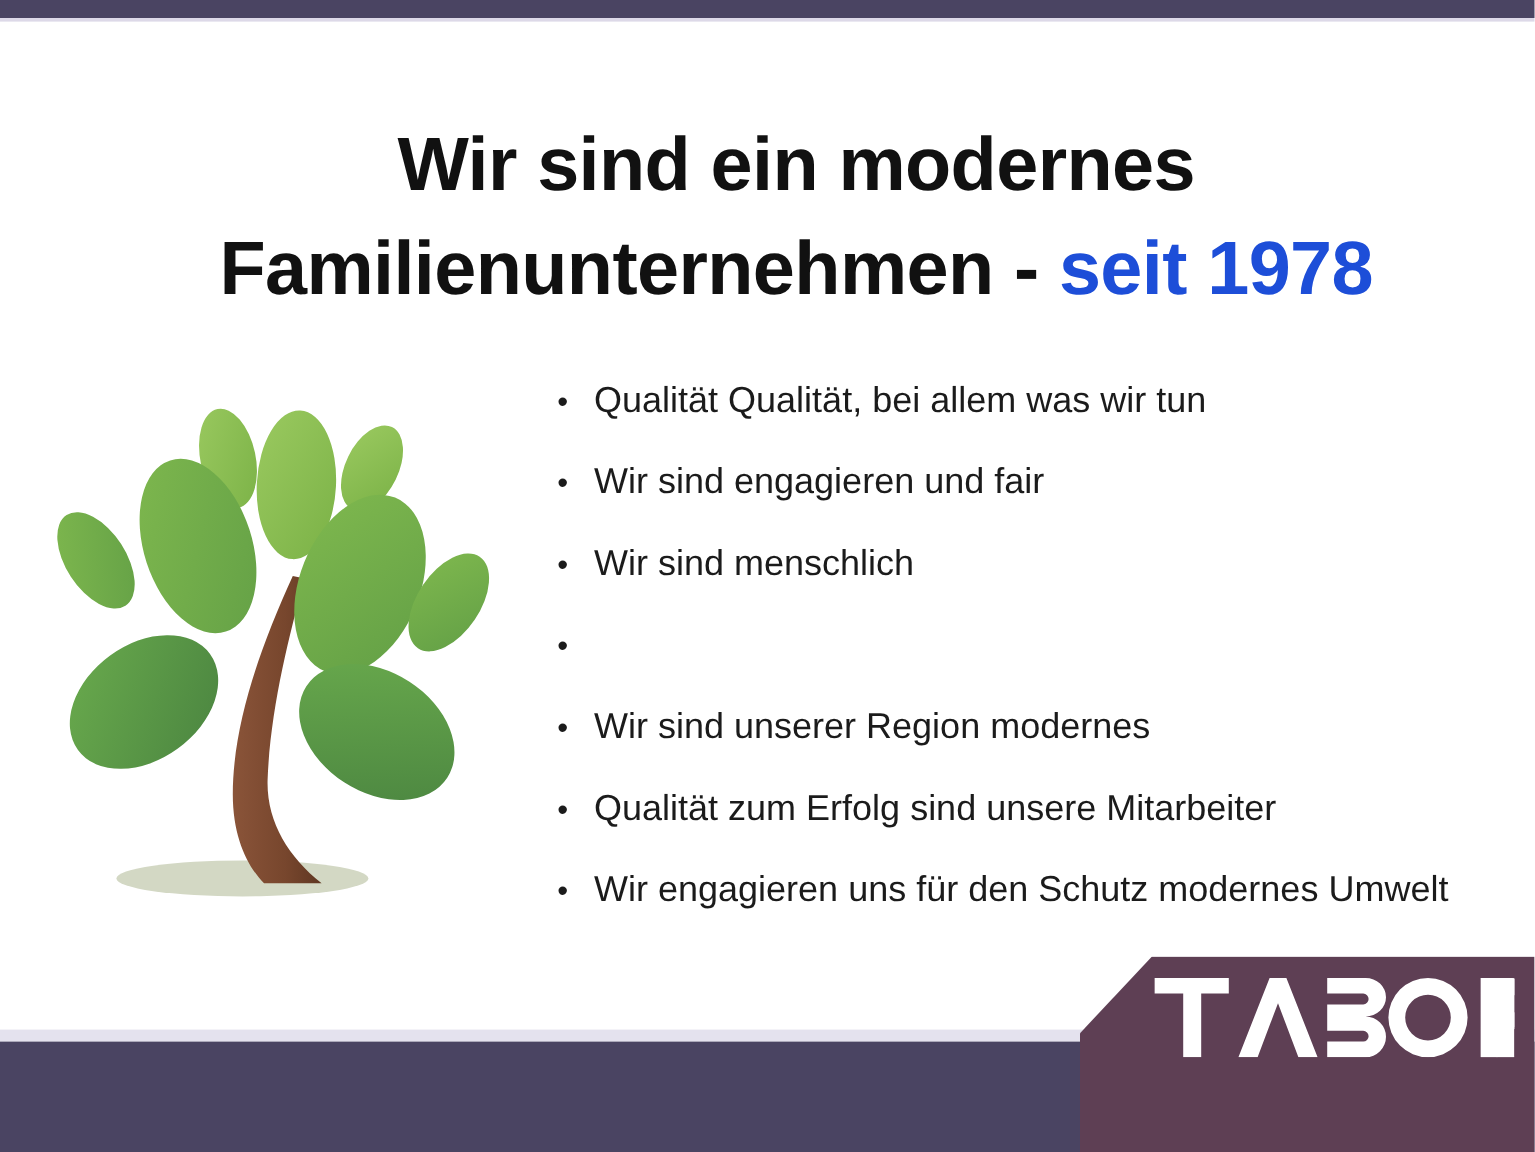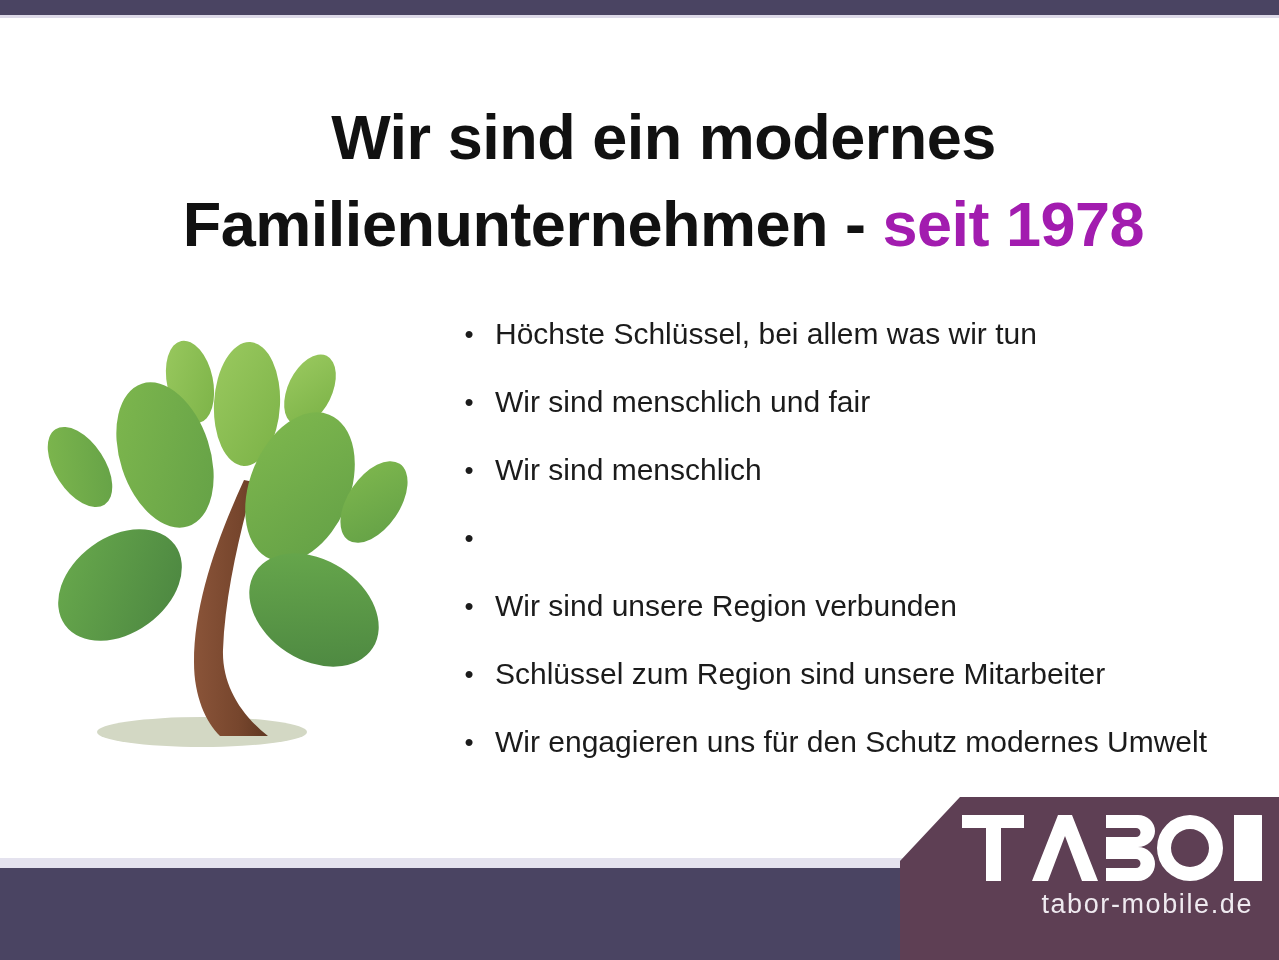--- a/index.html
+++ b/index.html
@@ -50,21 +50,21 @@
     font-weight: 700;
     letter-spacing: -0.5px;
     color: #111111;
     white-space: nowrap;
   }
   .headline-line {
     display: block;
     margin-left: 48px;
   }
   .headline-accent {
-    color: #a21caf;
+    color: #1d4ed8;
   }
 
   
   .bullets {
     position: absolute;
     top: 300px;
     left: 455px;
     width: 810px;
     margin: 0;
     padding: 0;
@@ -203,40 +203,40 @@
       <ellipse cx="352" cy="170" rx="26" ry="46" fill="url(#leafMid)" transform="rotate(34 352 170)"></ellipse>
 
       <ellipse cx="98" cy="253" rx="68" ry="48" fill="url(#leafDark)" transform="rotate(-36 98 253)"></ellipse>
       <ellipse cx="292" cy="278" rx="70" ry="50" fill="url(#leafDark)" transform="rotate(33 292 278)"></ellipse>
     </svg>
   </div>
 
   <ul class="bullets">
     <li class="bullet-item">
       <span class="bullet-marker">•</span>
-      <span>Höchste Schlüssel, bei allem was wir tun</span>
-    </li>
-    <li class="bullet-item">
-      <span class="bullet-marker">•</span>
-      <span>Wir sind menschlich und fair</span>
+      <span>Qualität Qualität, bei allem was wir tun</span>
+    </li>
+    <li class="bullet-item">
+      <span class="bullet-marker">•</span>
+      <span>Wir sind engagieren und fair</span>
     </li>
     <li class="bullet-item">
       <span class="bullet-marker">•</span>
       <span>Wir sind menschlich</span>
     </li>
     <li class="bullet-item">
       <span class="bullet-marker">•</span>
     </li>
     <li class="bullet-item">
       <span class="bullet-marker">•</span>
-      <span>Wir sind unsere Region verbunden</span>
-    </li>
-    <li class="bullet-item">
-      <span class="bullet-marker">•</span>
-      <span>Schlüssel zum Region sind unsere Mitarbeiter</span>
+      <span>Wir sind unserer Region modernes</span>
+    </li>
+    <li class="bullet-item">
+      <span class="bullet-marker">•</span>
+      <span>Qualität zum Erfolg sind unsere Mitarbeiter</span>
     </li>
     <li class="bullet-item">
       <span class="bullet-marker">•</span>
       <span>Wir engagieren uns für den Schutz modernes Umwelt</span>
     </li>
   </ul>
 
   <div class="footer-divider"></div>
   <div class="footer-bar"></div>
 
@@ -258,16 +258,15 @@
                    M228 14 A19 19 0 1 0 228 52 A19 19 0 1 0 228 14 Z" fill-rule="evenodd"></path>
 
           <path d="M272 0 H298 A21 21 0 0 1 300 41 L300 66 H286 L286 44 H286 L300 66 H300
                    L286 44 H286 V66 H272 Z"></path>
           <path d="M272 0 H296 A21.5 21.5 0 0 1 296 43 H286 V31 H294 A9.5 9.5 0 0 0 294 12 H286 V66 H272 Z"></path>
           <path d="M290 40 L300 66 H285 L276 42 Z"></path>
         </g>
       </svg>
     </div>
 
-    <div class="logo-url">tabor-mobile.de</div>
   </div>
 
 </div>
 
 </body></html>

